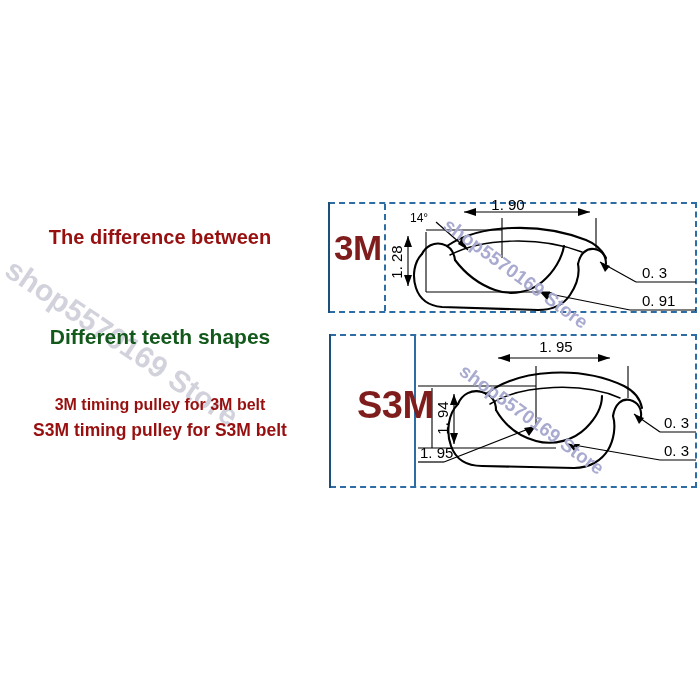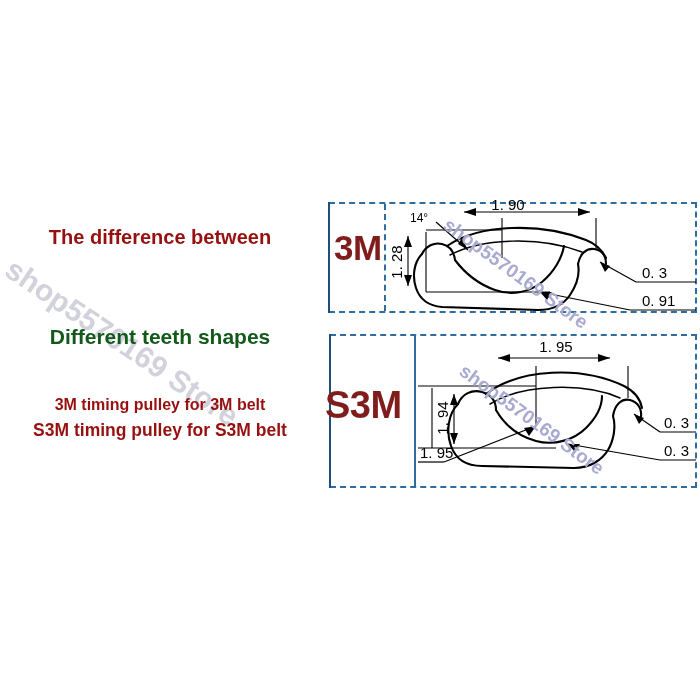--- a/index.html
+++ b/index.html
@@ -89,21 +89,21 @@
   .divider.solidline{border-left:2px solid #2e6ca4;}
 
   .panel-label{
     position:absolute;
     color:#7f1d1d;
     font-weight:700;
     font-family:"Liberation Sans", sans-serif;
     letter-spacing:-0.5px;
   }
   #label-3m{left:334px;top:228px;font-size:35px;}
-  #label-s3m{left:325px;top:384px;font-size:38px;}
+  #label-s3m{left:357px;top:384px;font-size:38px;}
 
   svg{display:block;}
   .dimtext{
     font-family:"Liberation Sans", sans-serif;
     font-size:15px;
     fill:#000;
   }
   .dimtext-sm{
     font-family:"Liberation Sans", sans-serif;
     font-size:12px;

